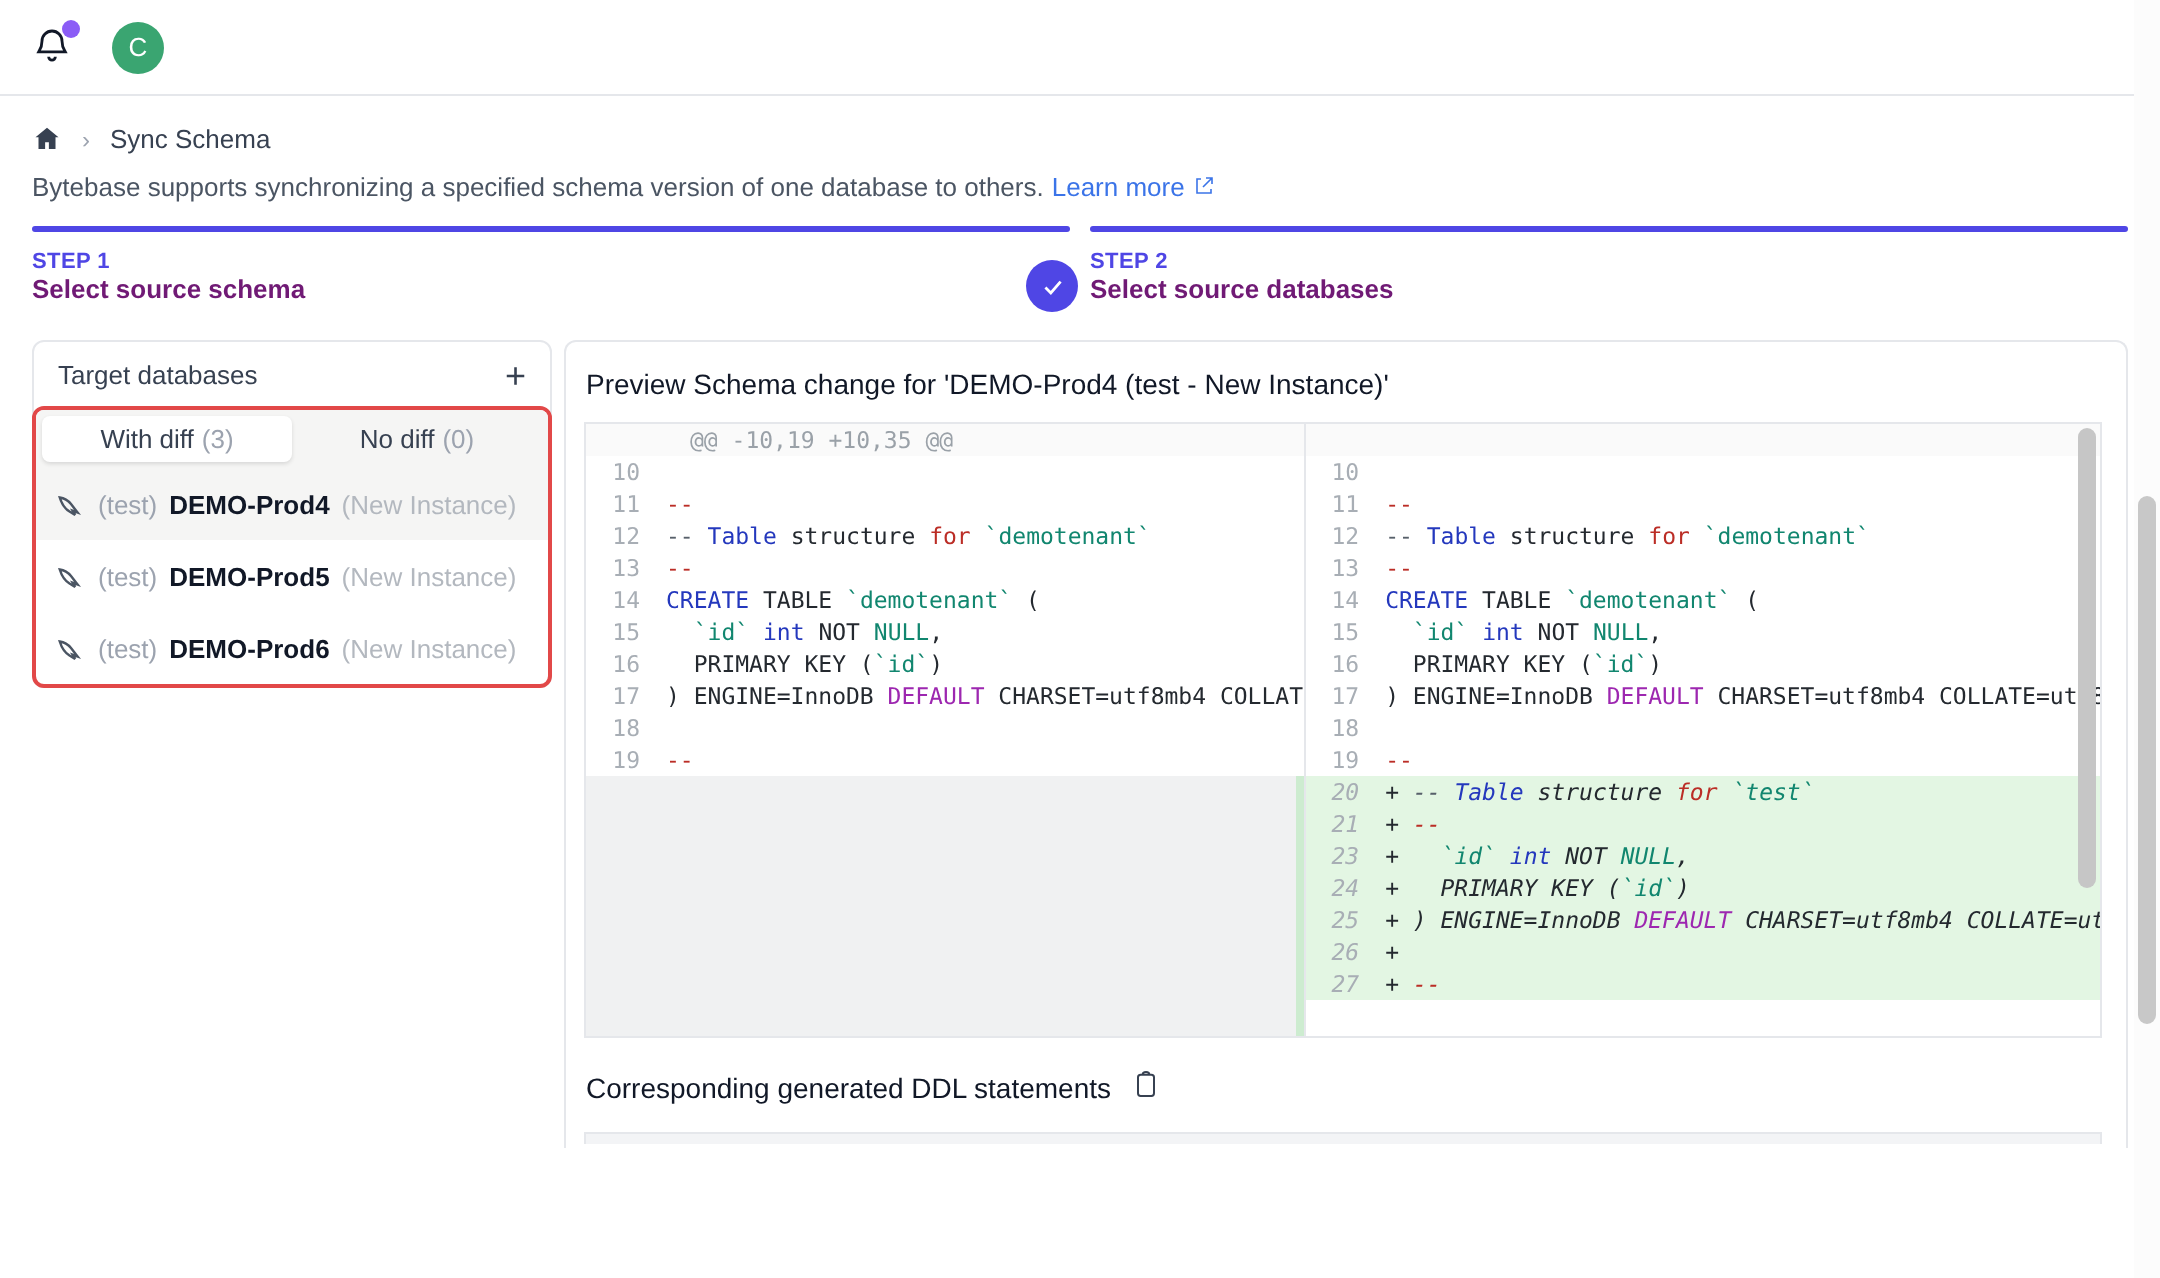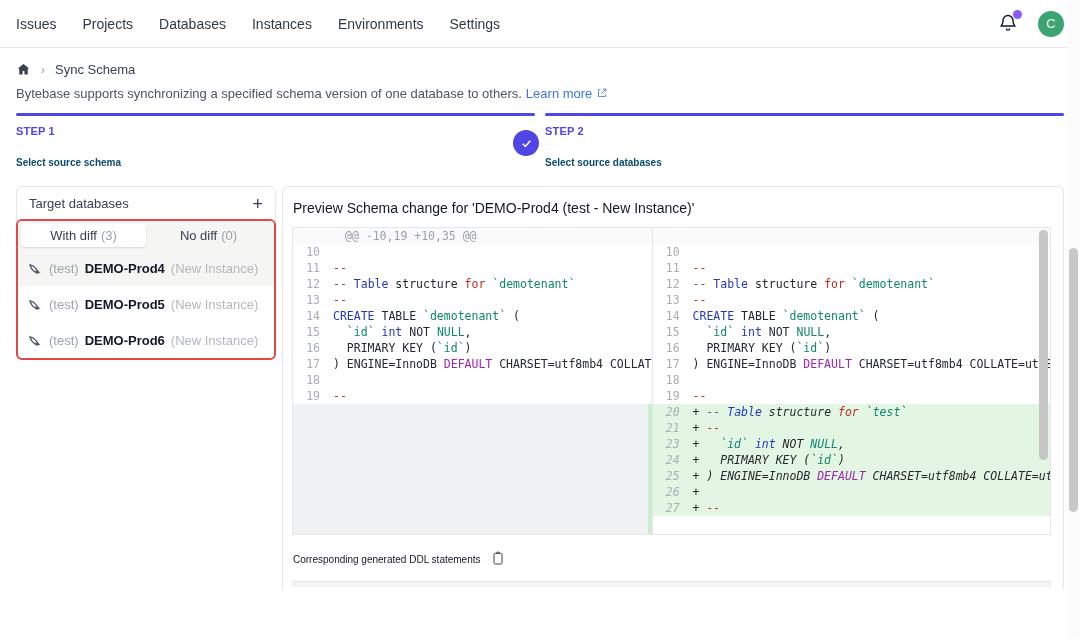--- a/index.html
+++ b/index.html
@@ -26,21 +26,21 @@
   .crumb-sep { color:#9ca3af; font-size:12px; }
   .intro { margin-top:9px; font-size:13px; color:#4b5563; display:flex; align-items:center; gap:4px;}
   .link { color:#3b74e8; cursor:pointer; }
   .ext-icon svg { width:12px; height:12px; stroke:#3b74e8; fill:none; stroke-width:1.6; vertical-align:-1px;}
 
   
   .steps { display:flex; gap:10px; margin-top:12px; }
   .step { flex:1; position:relative; }
   .step-bar { height:3px; border-radius:2px; background:#4f46e5; }
   .step-label { margin-top:9px; font-size:11px; font-weight:bold; letter-spacing:.2px; color:#4f46e5; }
-  .step-title { margin-top:20px; font-size:10px; font-weight:bold; color:#0c4a6e; }
+  .step-title { margin-top:0; font-size:13px; font-weight:bold; color:#701a75; }
   .step-check { position:absolute; right:-4px; top:17px; width:26px; height:26px; border-radius:50%;
     background:#4f46e5; display:flex; align-items:center; justify-content:center; }
   .step-check svg { width:13px; height:13px; stroke:#fff; stroke-width:2.6; fill:none; }
 
   
   .source { display:flex; margin-top:18px; font-size:14px; }
   .source-label { width:117px; color:#111827; }
   .source-grid { display:grid; grid-template-columns:150px auto; row-gap:12px; column-gap:0; }
   .field { color:#111827; }
 
@@ -77,41 +77,33 @@
   .pane-left { width:47.5%; border-right:1px solid #e5e7eb; }
   .pane-right { flex:1; }
   .hunk-row { height:16px; background:#fafafa; color:#9aa1a8; padding-left:52px; white-space:pre; flex:none; }
   .code-row { height:16px; display:flex; flex:none; }
   .code-row.add { background:#e3f6e3;font-style:italic; }
   .ln { width:40px; flex:none; text-align:right; padding-right:13px; color:#a8aeb5; }
   .code { white-space:pre; overflow:hidden; flex:1; color:#24292f; }
   .filler { flex:1; background:#f0f1f2; border-right:4px solid #cdecd0; }
   .vscroll { position:absolute; top:2px; right:2px; width:9px; height:230px; border-radius:5px; background:#c6c6c6; cursor:pointer; }
 
-  .ddl-row { display:flex; align-items:center; gap:9px; padding:15px 16px 13px 10px; font-size:10px; color:#111827; }
+  .ddl-row { display:flex; align-items:center; gap:9px; padding:15px 16px 13px 10px; font-size:14px; color:#111827; }
   .copy-btn svg { width:16px; height:16px; stroke:#374151; fill:none; stroke-width:1.5; cursor:pointer; }
   .ddl-editor-top { height:6px; background:#f3f4f6; margin:0 12px 0 9px; border:1px solid #e5e7eb; border-bottom:none; }
 
   
   .page-scrollbar { position:fixed; top:0; right:0; width:13px; height:639px; background:#fcfcfc; }
   .page-scrollbar .thumb { position:absolute; top:248px; right:2px; width:9px; height:264px;
     border-radius:5px; background:#c8c8c8; cursor:pointer; }
 </style>
 </head>
 <body>
 
 <div class="topbar">
-  <nav class="nav-items" id="nav-items">
-      <span class="nav-item">Issues</span>
-      <span class="nav-item">Projects</span>
-      <span class="nav-item">Databases</span>
-      <span class="nav-item">Instances</span>
-      <span class="nav-item">Environments</span>
-      <span class="nav-item">Settings</span>
-    </nav>
   <div class="nav-right">
     <div class="bell">
       <svg viewBox="0 0 24 24">
         <path d="M6 9a6 6 0 1 1 12 0c0 4 1.5 5.5 2 6.5H4c.5-1 2-2.5 2-6.5z"></path>
         <path d="M10 18.5a2 2 0 0 0 4 0"></path>
       </svg>
       <span class="dot"></span>
     </div>
     <div class="avatar">C</div>
   </div>

